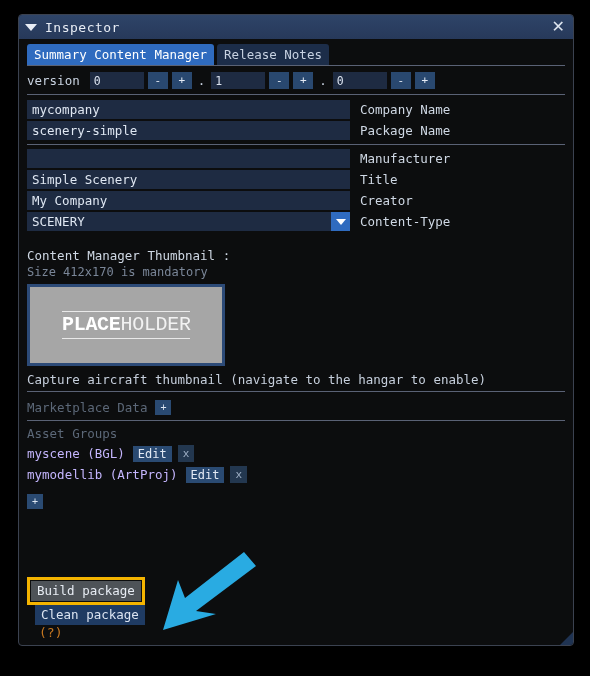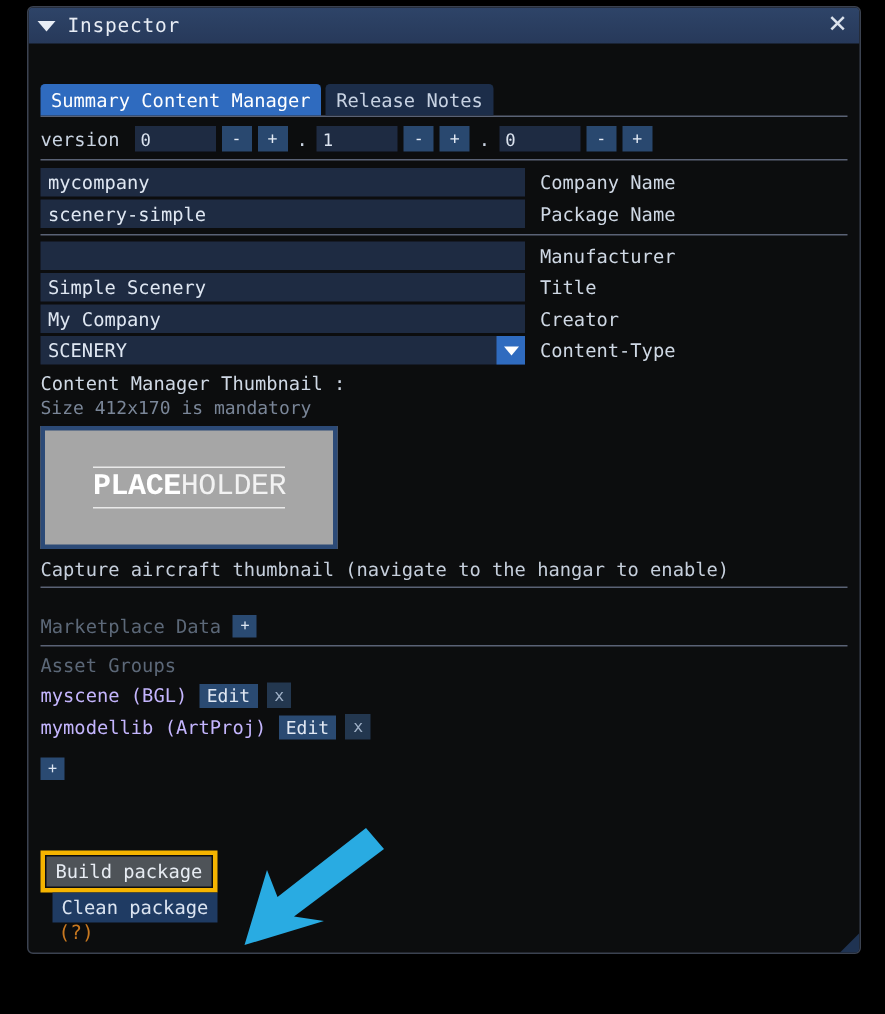--- a/index.html
+++ b/index.html
@@ -18,21 +18,21 @@
     position: relative;
     width: 590px;
     height: 676px;
     background: #000000;
   }
 
   
   #inspector {
     position: absolute;
     left: 18px;
-    top: 4px;
+    top: 14px;
     width: 556px;
     height: 632px;
     background: #0c0d0e;
     border: 1px solid #3b4250;
     border-radius: 4px;
     box-sizing: border-box;
     overflow: hidden;
   }
 
   .titlebar {
@@ -90,21 +90,20 @@
     cursor: pointer;
   }
   .tab.selected {
     background: #2f6bbf;
     color: #ffffff;
   }
   .tab.unselected {
     background: #1c2d49;
     color: #c7d2e2;
     margin-left: 3px;
-    margin-top: 22px;
   }
 
   
   .version-row {
     display: flex;
     align-items: center;
     margin-top: 6px;
     padding-bottom: 5px;
     border-bottom: 1px solid #5a6275;
   }
@@ -192,21 +191,21 @@
     border-left: 5px solid transparent;
     border-right: 5px solid transparent;
     border-top: 6px solid #ffffff;
     display: block;
   }
 
   
   .thumb-caption {
     color: #cfd8e4;
     font-size: 12.5px;
-    margin-top: 5px;
+    margin-top: 17px;
   }
   .thumb-sub {
     color: #7a8698;
     font-size: 12px;
     margin-top: 2px;
   }
   .thumb-box {
     margin-top: 5px;
     width: 198px;
     height: 82px;
@@ -241,21 +240,21 @@
     font-size: 12.5px;
     margin-top: 6px;
     padding-bottom: 4px;
     border-bottom: 1px solid #5a6275;
   }
 
   
   .mkt-row {
     display: flex;
     align-items: center;
-    margin-top: 18px;
+    margin-top: 8px;
     padding-bottom: 5px;
     border-bottom: 1px solid #5a6275;
   }
   .muted-label {
     color: #5c6878;
     font-size: 12.5px;
   }
   .plus-btn {
     width: 16px;
     height: 15px;

